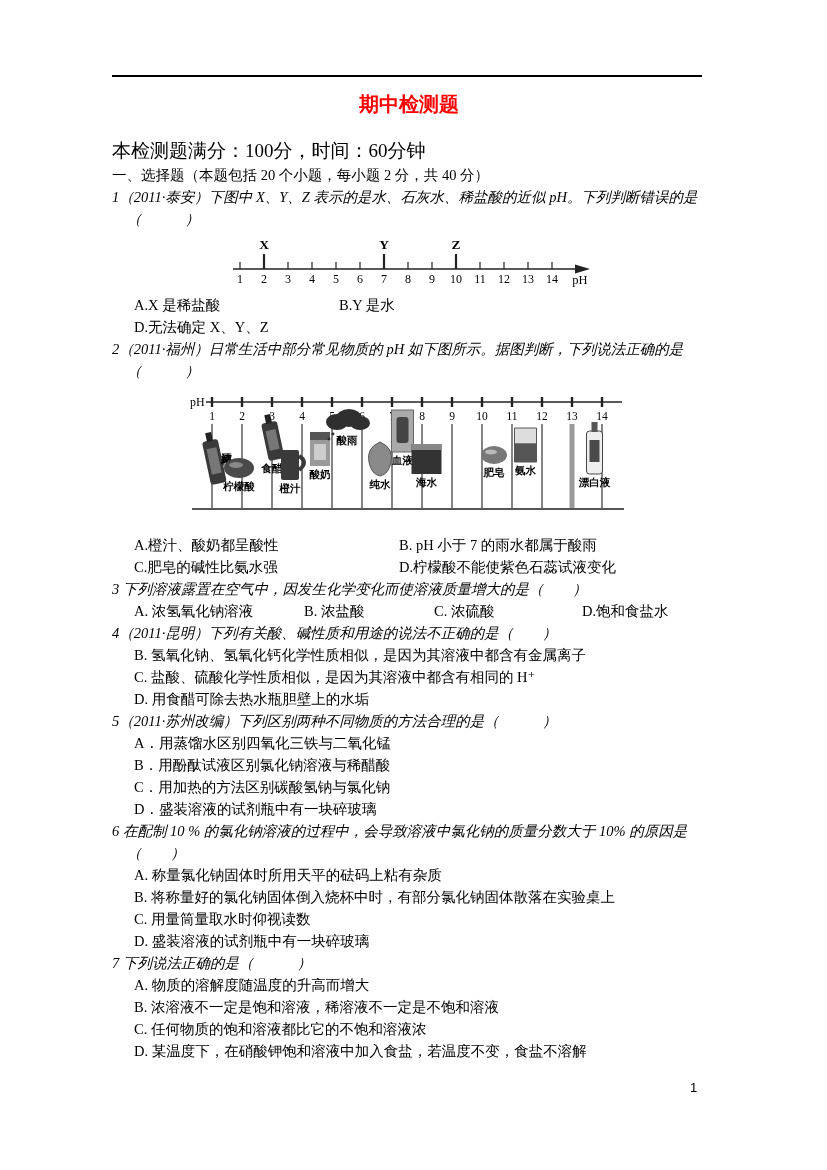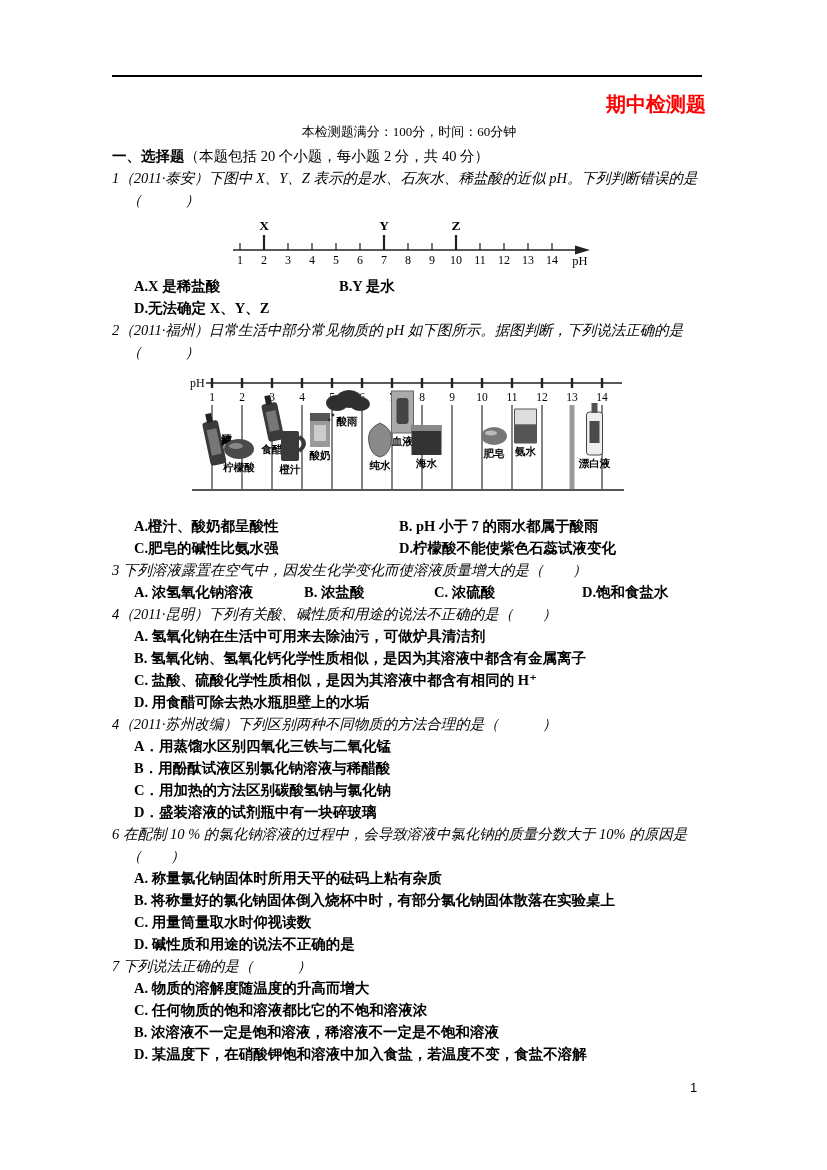--- a/index.html
+++ b/index.html
@@ -11,29 +11,29 @@
   .page { position:absolute; inset:0; overflow:hidden; }
   .header-rule {
     position:absolute; left:112px; top:75px; width:590px;
     border-top:2px solid #000;
   }
   .content {
     position:absolute; left:112px; top:77px; width:594px;
     font-size:14.5px; line-height:22px;
   }
   .doc-title {
-    text-align:right; color:#ff0000; font-weight:bold;
-    font-size:20px; line-height:26px; margin:14px 0 4px 0;
-  }
-  .subtitle { text-align:center; font-size:13px; margin:0 0 2px 0; }
+    text-align:center; color:#ff0000; font-weight:bold;
+    font-size:20px; line-height:26px; margin:14px 0 23px 0;
+  }
+  .subtitle { text-align:left; font-size:19px; margin:0 0 2px 0; }
   .section-heading { margin:0; }
-  .section-heading .bold { font-weight:bold; }
+  .section-heading .bold { font-weight:normal; }
   .question { margin:0; }
   .qtext { margin:0; padding-left:15px; text-indent:-15px;font-style:italic; }
-  .opts { padding-left:22px;font-weight:bold; }
+  .opts { padding-left:22px; }
   .grid2 { display:grid; grid-template-columns:205px 1fr; }
   .grid2w { display:grid; grid-template-columns:265px 1fr;margin-top:16px; }
   .grid4 { display:grid; grid-template-columns:170px 130px 148px 1fr; }
   .list .opt { display:block; }
   .opt { white-space:nowrap; }
   .figure { line-height:0; }
   .fig1 { margin:5px 0 3px 116px; }
   .fig2 { margin:6px 0 16px 76px; }
   .page-number {
     position:absolute; left:690px; top:1080px;
@@ -210,52 +210,51 @@
         <span class="opt">A. 浓氢氧化钠溶液</span>
         <span class="opt">B. 浓盐酸</span>
         <span class="opt">C. 浓硫酸</span>
         <span class="opt">D.饱和食盐水</span>
       </div>
     </div>
 
     <div class="question">
       <p class="qtext">4（2011·昆明）下列有关酸、碱性质和用途的说法不正确的是（　　）</p>
       <div class="opts list">
-        <span class="opt">A. 氢氧化钠在生活中可用来去除油污，可做炉具清洁剂</span>
         <span class="opt">B. 氢氧化钠、氢氧化钙化学性质相似，是因为其溶液中都含有金属离子</span>
         <span class="opt">C. 盐酸、硫酸化学性质相似，是因为其溶液中都含有相同的 H⁺</span>
         <span class="opt">D. 用食醋可除去热水瓶胆壁上的水垢</span>
       </div>
     </div>
 
     <div class="question">
-      <p class="qtext">4（2011·苏州改编）下列区别两种不同物质的方法合理的是（　　　）</p>
+      <p class="qtext">5（2011·苏州改编）下列区别两种不同物质的方法合理的是（　　　）</p>
       <div class="opts list">
         <span class="opt">A．用蒸馏水区别四氧化三铁与二氧化锰</span>
         <span class="opt">B．用酚酞试液区别氯化钠溶液与稀醋酸</span>
         <span class="opt">C．用加热的方法区别碳酸氢钠与氯化钠</span>
         <span class="opt">D．盛装溶液的试剂瓶中有一块碎玻璃</span>
       </div>
     </div>
 
     <div class="question">
       <p class="qtext">6 在配制 10 % 的氯化钠溶液的过程中，会导致溶液中氯化钠的质量分数大于 10% 的原因是（　　）</p>
       <div class="opts list">
         <span class="opt">A. 称量氯化钠固体时所用天平的砝码上粘有杂质</span>
         <span class="opt">B. 将称量好的氯化钠固体倒入烧杯中时，有部分氯化钠固体散落在实验桌上</span>
         <span class="opt">C. 用量筒量取水时仰视读数</span>
-        <span class="opt">D. 碱性质和用途的说法不正确的是</span>
+        <span class="opt">D. 盛装溶液的试剂瓶中有一块碎玻璃</span>
       </div>
     </div>
 
     <div class="question">
       <p class="qtext">7 下列说法正确的是（　　　）</p>
       <div class="opts list">
         <span class="opt">A. 物质的溶解度随温度的升高而增大</span>
+        <span class="opt">B. 浓溶液不一定是饱和溶液，稀溶液不一定是不饱和溶液</span>
         <span class="opt">C. 任何物质的饱和溶液都比它的不饱和溶液浓</span>
-        <span class="opt">B. 浓溶液不一定是饱和溶液，稀溶液不一定是不饱和溶液</span>
         <span class="opt">D. 某温度下，在硝酸钾饱和溶液中加入食盐，若温度不变，食盐不溶解</span>
       </div>
     </div>
   </div>
 
   <div class="page-number">1</div>
 </div>
 
 </body></html>

